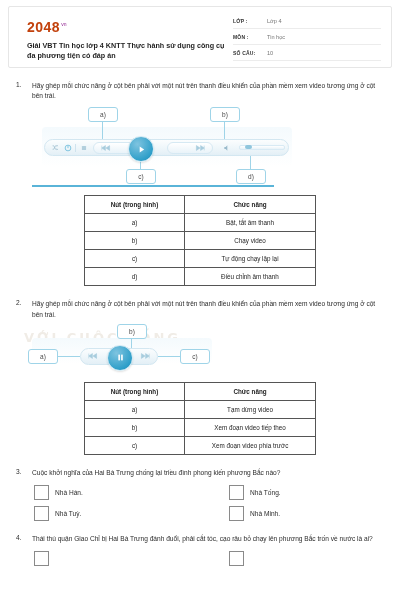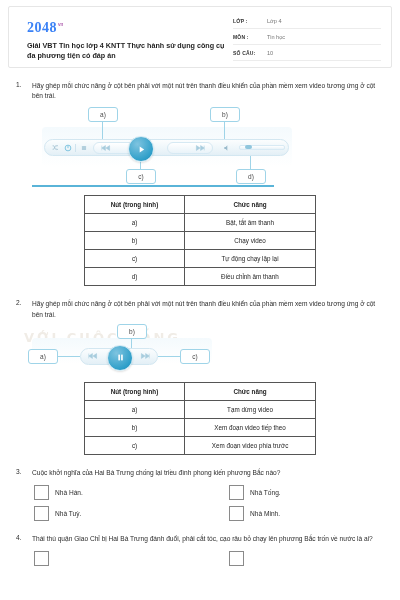--- a/index.html
+++ b/index.html
@@ -34,24 +34,24 @@
     padding: 9px 10px 10px 10px;
     box-sizing: border-box;
     height: 62px;
   }
   .header-left {
     flex: 1 1 auto;
     padding-left: 8px;
     padding-top: 2px;
   }
   .logo {
-    font-family: Liberation Serif, serif;
+    font-family: Liberation Sans, sans-serif;
     font-weight: bold;
     font-size: 14px;
-    color: #3b82f6;
+    color: #c2410c;
     letter-spacing: 0.5px;
     line-height: 1;
     display: inline-block;
   }
   .logo-sup {
     font-family: "Liberation Sans", sans-serif;
     font-size: 5px;
     color: #8e1f8e;
     vertical-align: super;
     letter-spacing: 0;

